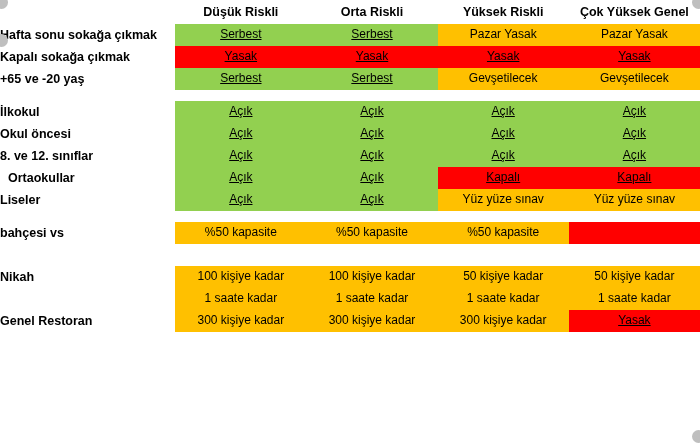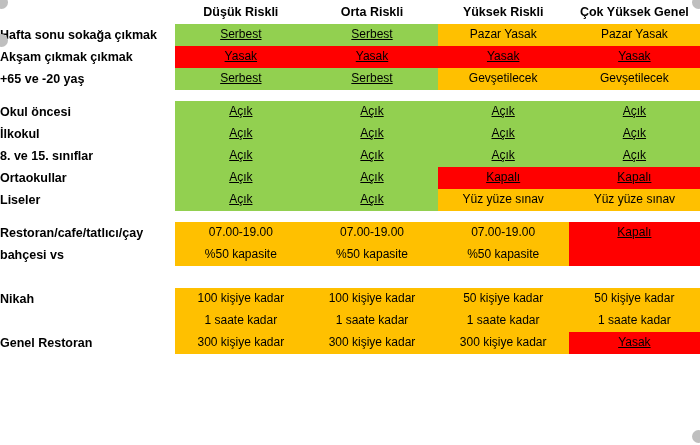--- a/index.html
+++ b/index.html
@@ -96,88 +96,81 @@
     </thead>
     <tbody id="tbody">
         <tr>
           <td class="rowlabel" style="height: 22px;">Hafta sonu sokağa çıkmak</td>
           <td class="cell green" style="height: 22px;">Serbest</td>
           <td class="cell green" style="height: 22px;">Serbest</td>
           <td class="cell orange" style="height: 22px;">Pazar Yasak</td>
           <td class="cell orange" style="height: 22px;">Pazar Yasak</td>
         </tr>
         <tr>
-          <td class="rowlabel" style="height: 22px;">Akşam çıkmak çıkmak</td>
+          <td class="rowlabel" style="height: 22px;">Kapalı sokağa çıkmak</td>
           <td class="cell red" style="height: 22px;">Yasak</td>
           <td class="cell red" style="height: 22px;">Yasak</td>
           <td class="cell red" style="height: 22px;">Yasak</td>
           <td class="cell red" style="height: 22px;">Yasak</td>
         </tr>
         <tr>
           <td class="rowlabel" style="height: 22px;">+65 ve -20 yaş</td>
           <td class="cell green" style="height: 22px;">Serbest</td>
           <td class="cell green" style="height: 22px;">Serbest</td>
           <td class="cell orange" style="height: 22px;">Gevşetilecek</td>
           <td class="cell orange" style="height: 22px;">Gevşetilecek</td>
         </tr>
         <tr>
           <td class="rowlabel" style="height: 11px;"></td>
           <td class="cell white" style="height: 11px;"></td>
           <td class="cell white" style="height: 11px;"></td>
           <td class="cell white" style="height: 11px;"></td>
           <td class="cell white" style="height: 11px;"></td>
         </tr>
         <tr>
+          <td class="rowlabel" style="height: 22px;">İlkokul</td>
+          <td class="cell green" style="height: 22px;">Açık</td>
+          <td class="cell green" style="height: 22px;">Açık</td>
+          <td class="cell green" style="height: 22px;">Açık</td>
+          <td class="cell green" style="height: 22px;">Açık</td>
+        </tr>
+        <tr>
           <td class="rowlabel" style="height: 22px;">Okul öncesi</td>
           <td class="cell green" style="height: 22px;">Açık</td>
           <td class="cell green" style="height: 22px;">Açık</td>
           <td class="cell green" style="height: 22px;">Açık</td>
           <td class="cell green" style="height: 22px;">Açık</td>
         </tr>
         <tr>
-          <td class="rowlabel" style="height: 22px;">İlkokul</td>
-          <td class="cell green" style="height: 22px;">Açık</td>
-          <td class="cell green" style="height: 22px;">Açık</td>
-          <td class="cell green" style="height: 22px;">Açık</td>
-          <td class="cell green" style="height: 22px;">Açık</td>
-        </tr>
-        <tr>
-          <td class="rowlabel" style="height: 22px;">8. ve 15. sınıflar</td>
-          <td class="cell green" style="height: 22px;">Açık</td>
-          <td class="cell green" style="height: 22px;">Açık</td>
-          <td class="cell green" style="height: 22px;">Açık</td>
-          <td class="cell green" style="height: 22px;">Açık</td>
-        </tr>
-        <tr>
-          <td class="rowlabel" style="height: 22px;">Ortaokullar</td>
+          <td class="rowlabel" style="height: 22px;">8. ve 12. sınıflar</td>
+          <td class="cell green" style="height: 22px;">Açık</td>
+          <td class="cell green" style="height: 22px;">Açık</td>
+          <td class="cell green" style="height: 22px;">Açık</td>
+          <td class="cell green" style="height: 22px;">Açık</td>
+        </tr>
+        <tr>
+          <td class="rowlabel" style="height: 22px; padding-left: 8px;">Ortaokullar</td>
           <td class="cell green" style="height: 22px;">Açık</td>
           <td class="cell green" style="height: 22px;">Açık</td>
           <td class="cell red" style="height: 22px;">Kapalı</td>
           <td class="cell red" style="height: 22px;">Kapalı</td>
         </tr>
         <tr>
           <td class="rowlabel" style="height: 22px;">Liseler</td>
           <td class="cell green" style="height: 22px;">Açık</td>
           <td class="cell green" style="height: 22px;">Açık</td>
           <td class="cell orange" style="height: 22px;">Yüz yüze sınav</td>
           <td class="cell orange" style="height: 22px;">Yüz yüze sınav</td>
         </tr>
         <tr>
           <td class="rowlabel" style="height: 11px;"></td>
           <td class="cell white" style="height: 11px;"></td>
           <td class="cell white" style="height: 11px;"></td>
           <td class="cell white" style="height: 11px;"></td>
           <td class="cell white" style="height: 11px;"></td>
-        </tr>
-        <tr>
-          <td class="rowlabel" style="height: 22px;">Restoran/cafe/tatlıcı/çay</td>
-          <td class="cell orange" style="height: 22px;">07.00-19.00</td>
-          <td class="cell orange" style="height: 22px;">07.00-19.00</td>
-          <td class="cell orange" style="height: 22px;">07.00-19.00</td>
-          <td class="cell red" style="height: 22px;">Kapalı</td>
         </tr>
         <tr>
           <td class="rowlabel" style="height: 22px;">bahçesi vs</td>
           <td class="cell orange" style="height: 22px;">%50 kapasite</td>
           <td class="cell orange" style="height: 22px;">%50 kapasite</td>
           <td class="cell orange" style="height: 22px;">%50 kapasite</td>
           <td class="cell red" style="height: 22px;"></td>
         </tr>
         <tr>
           <td class="rowlabel" style="height: 11px;"></td>

